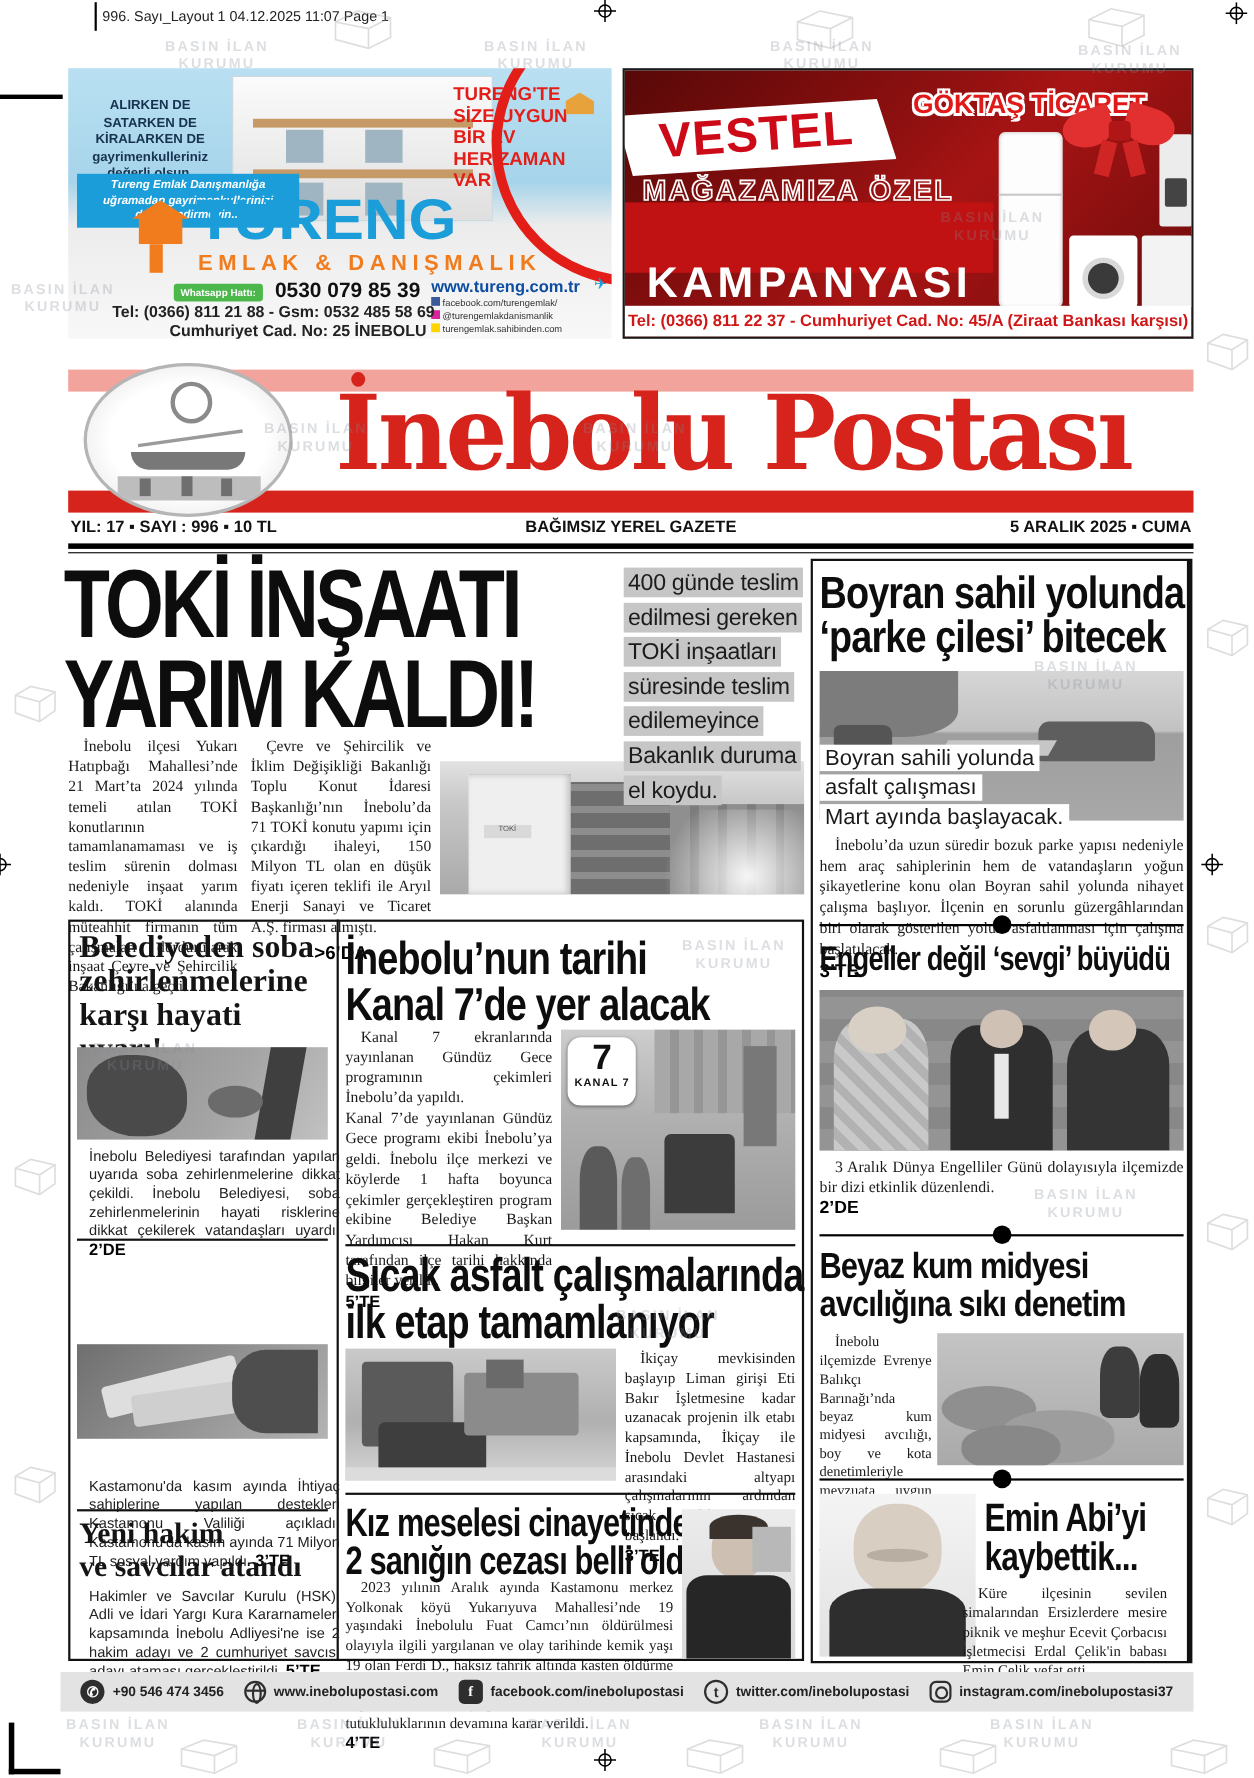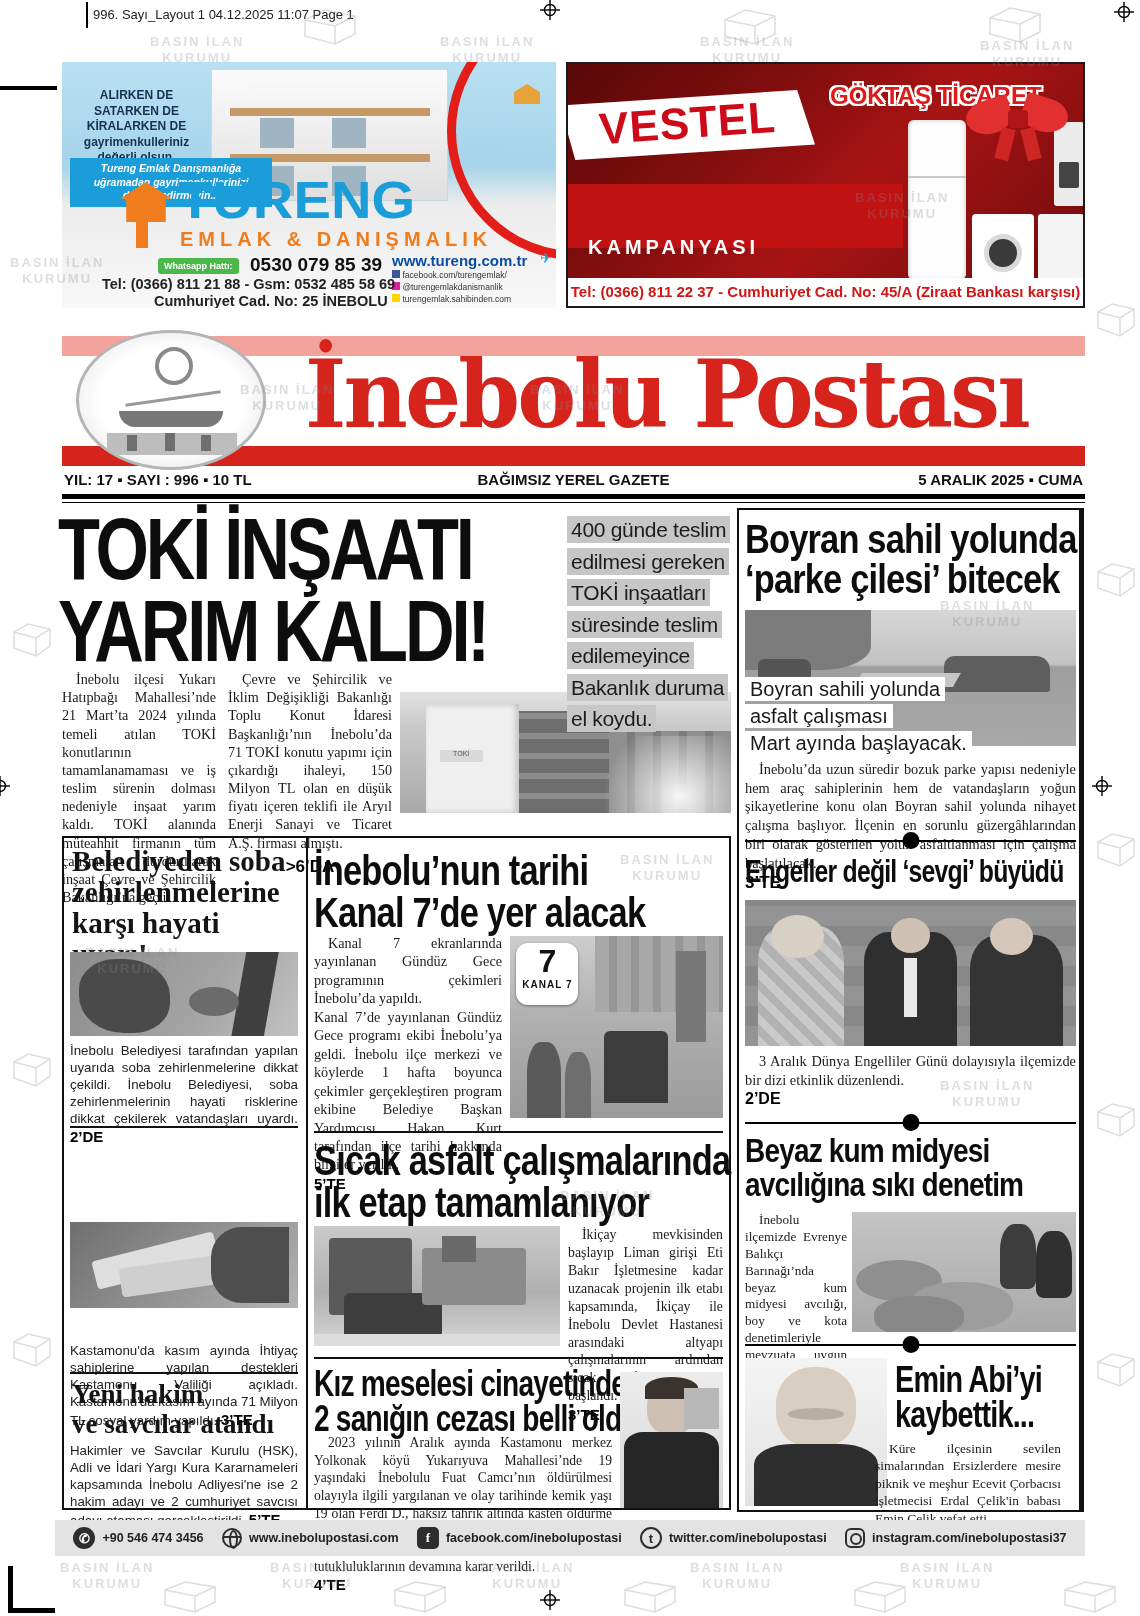--- a/index.html
+++ b/index.html
@@ -13,21 +13,21 @@
   .cube{position:absolute;opacity:.33;z-index:40;pointer-events:none;}
   
   .reg{position:absolute;z-index:50;}
   .cropbar{position:absolute;background:#000;z-index:50;}
   
   .hl{font-family:"Liberation Sans",sans-serif;font-weight:bold;color:#0d0d0d;
       white-space:pre-line;transform-origin:left top;letter-spacing:-1px;}
   .serif-hl{font-family:"Liberation Serif",serif;font-weight:bold;color:#141414;white-space:pre-line;}
   .body-serif{font-family:"Liberation Serif",serif;color:#1a1a1a;text-align:justify;}
   .body-serif .ind{display:block;text-indent:14px;}
-  .body-sans{font-family:"Liberation Sans",sans-serif;color:#222;text-align:justify;}
+  .body-sans{font-family:"Liberation Sans",sans-serif;color:#222;text-align:justify;margin-left:11px;}
   .jump{font-family:"Liberation Sans",sans-serif;font-weight:bold;color:#000;}
   .hr{position:absolute;border-top:2px solid #111;}
   .dotline{position:absolute;border-top:2.5px solid #000;}
   .dotline .dot{position:absolute;left:50%;top:-10px;width:17px;height:17px;background:#000;
                 border-radius:50%;transform:translateX(-50%);}
   
   .photo{position:absolute;overflow:hidden;background:#b5b5b5;}
   .photo .sh{position:absolute;}
   
   .deck span{background:#c6c6c6;padding:2px 4px;line-height:1.5;
@@ -94,20 +94,24 @@
     </div>
     <div class="abs" style="left:385px;top:-60px;width:240px;height:240px;border:9px solid #e31e18;border-radius:50%;"></div>
     <div class="abs pre" style="left:12px;top:26px;width:125px;text-align:center;color:#16324f;font-weight:bold;font-size:12px;line-height:1.3;">ALIRKEN DE
 SATARKEN DE
 KİRALARKEN DE
 gayrimenkulleriniz
 değerli olsun.</div>
     <div class="abs pre" style="left:8px;top:96px;width:198px;background:#1b9dd9;color:#fff;font-style:italic;font-weight:bold;font-size:10.5px;line-height:1.3;text-align:center;padding:4px 2px;">Tureng Emlak Danışmanlığa
 uğramadan gayrimenkullerinizi
 değerlendirmeyin...</div>
+    <div class="abs pre" style="left:350px;top:14px;width:130px;color:#e31e18;font-weight:bold;font-size:17px;line-height:1.15;">TURENG'TE
+SİZE UYGUN
+BİR EV
+HER ZAMAN VAR</div>
     <div class="abs" style="left:452px;top:22px;width:26px;height:20px;background:#e8a23c;clip-path:polygon(50% 0,100% 40%,100% 100%,0 100%,0 40%);"></div>
 
     <div class="abs" style="left:58px;top:120px;width:52px;height:40px;background:#f07c1e;clip-path:polygon(50% 0,100% 42%,88% 42%,88% 100%,12% 100%,12% 42%,0 42%);"></div>
     <div class="abs" style="left:74px;top:160px;width:12px;height:26px;background:#f07c1e;"></div>
     <div class="abs" style="left:116px;top:108px;font-size:52px;font-weight:bold;color:#1b9dd9;letter-spacing:0;transform:scaleX(1.08);transform-origin:left top;">TURENG</div>
     <div class="abs" style="left:118px;top:166px;font-size:20px;font-weight:bold;color:#f07c1e;letter-spacing:5px;">EMLAK &amp; DANIŞMALIK</div>
 
     <div class="abs" style="left:96px;top:196px;background:#4cb84c;color:#fff;font-size:9px;font-weight:bold;padding:3px 6px;border-radius:3px;">Whatsapp Hattı:</div>
     <div class="abs" style="left:188px;top:192px;font-size:19px;font-weight:bold;color:#111;">0530 079 85 39</div>
     <div class="abs" style="left:330px;top:190px;font-size:15px;font-weight:bold;color:#0c4da2;">www.tureng.com.tr</div>
@@ -120,21 +124,22 @@
     <div class="abs" style="left:40px;top:214px;font-size:14.5px;font-weight:bold;color:#222;">Tel: (0366) 811 21 88 - Gsm: 0532 485 58 69</div>
     <div class="abs" style="left:92px;top:231px;font-size:14.5px;font-weight:bold;color:#222;">Cumhuriyet Cad. No: 25 İNEBOLU</div>
   </div>
 
   <div class="abs" style="left:566px;top:62px;width:519px;height:246px;overflow:hidden;border:2px solid #1a1a1a;box-sizing:border-box;background:linear-gradient(135deg,#580808 0%,#8f1010 40%,#a81414 55%,#6b0b0b 100%);">
     <div class="abs" style="left:-8px;top:26px;width:255px;height:70px;background:#fff;clip-path:polygon(0 22%,93% 0,100% 78%,6% 100%);">
       <div style="text-align:center;font-size:44px;font-weight:bold;color:#cc0a18;transform:rotate(-4deg);margin-top:8px;letter-spacing:1px;">VESTEL</div>
     </div>
     <div class="abs" style="left:262px;top:18px;font-size:24px;font-weight:bold;color:#e01919;text-shadow:-2px -2px 0 #fff,2px -2px 0 #fff,-2px 2px 0 #fff,2px 2px 0 #fff,0 -2px 0 #fff,0 2px 0 #fff,-2px 0 0 #fff,2px 0 0 #fff;">GÖKTAŞ TİCARET</div>
     <div class="abs" style="left:0;top:120px;width:335px;height:64px;background:#c01212;"></div>
-    <div class="abs" style="left:20px;top:172px;font-size:20px;font-weight:bold;letter-spacing:4px;color:#fff;text-align:right;">KAMPANYASI</div>
+    <div class="abs" style="left:16px;top:94px;font-size:26px;font-weight:bold;letter-spacing:2px;color:rgba(150,20,20,.25);-webkit-text-stroke:1.5px #fff;">MAĞAZAMIZA ÖZEL</div>
+    <div class="abs" style="left:20px;top:172px;font-size:39px;font-weight:bold;letter-spacing:4px;color:#fff;text-align:right;">KAMPANYASI</div>
 
     <div class="abs" style="left:340px;top:56px;width:58px;height:160px;background:#fdfdfd;border-radius:6px;box-shadow:inset 0 0 4px #bbb;">
         <div style="margin-top:56px;border-top:2px solid #c9c9c9;"></div>
       </div>
     <div class="abs" style="left:404px;top:150px;width:62px;height:66px;background:#fff;border-radius:4px;">
         <div style="width:28px;height:28px;border-radius:50%;background:#3a3a3a;margin:20px auto 0;border:5px solid #d9d9d9;"></div>
       </div>
     <div class="abs" style="left:470px;top:150px;width:46px;height:66px;background:#f3f3f3;border-radius:3px;"></div>
     <div class="abs" style="left:486px;top:58px;width:30px;height:84px;background:#ececec;border-radius:3px;">
         <div style="width:20px;height:26px;background:#444;margin:40px auto 0;border-radius:2px;"></div>

